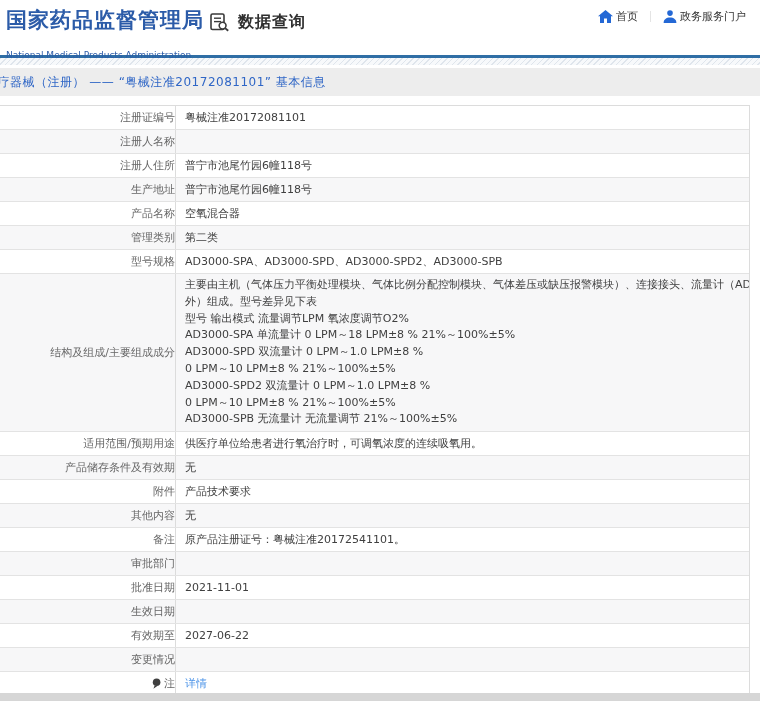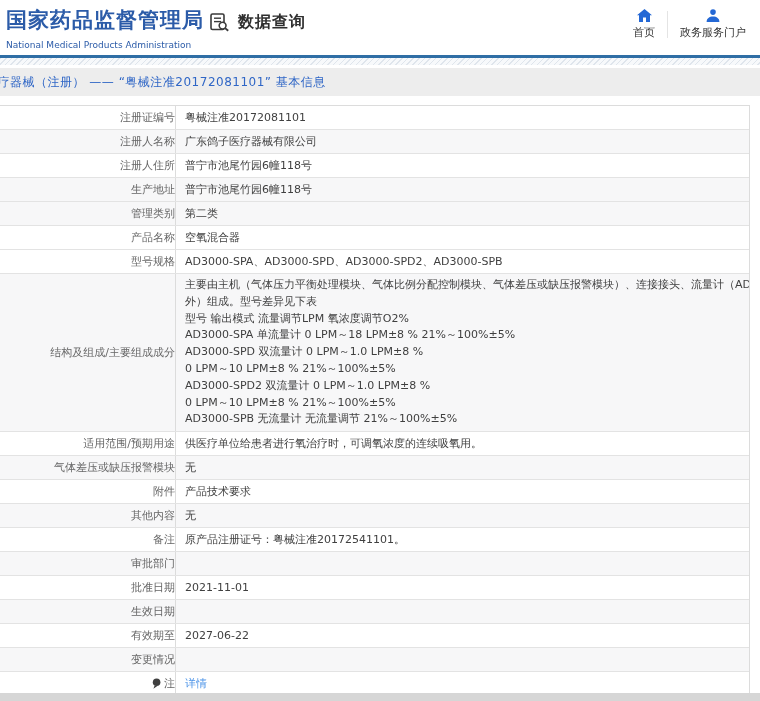--- a/index.html
+++ b/index.html
@@ -6,25 +6,25 @@
   html, body { width: 760px; height: 701px; overflow: hidden; }
   body {
     font-family: "DejaVu Sans", "Liberation Sans", sans-serif;
     background: #ffffff;
     position: relative;
   }
   
   .header { position: relative; height: 55px; background: #fff; }
   .logo { position: absolute; left: 6px; top: 8px; cursor: pointer; }
   .logo-title { font-size: 21px; font-weight: bold; color: #2b5ba8; letter-spacing: 1px; line-height: 1.15; white-space: nowrap; }
-  .logo-sub { font-size: 9px; color: #2b5ba8; margin-top: 8px; white-space: nowrap; }
+  .logo-sub { font-size: 9px; color: #2b5ba8; margin-top: 18px; white-space: nowrap; }
   .dq { position: absolute; left: 210px; top: 12px; display: flex; align-items: center; gap: 8px; cursor: pointer; }
   .dq-label { font-size: 16px; font-weight: 600; color: #2f2f2f; letter-spacing: 1px; }
   .nav { position: absolute; right: 2px; top: 7px; display: flex; align-items: stretch; }
-  .nav-item { display: flex; flex-direction: column; align-items: center; justify-content: flex-start; gap: 3px; padding: 2px 12px; cursor: pointer; }
+  .nav-item { display: flex; align-items: center; justify-content: flex-start; gap: 3px; padding: 2px 12px; cursor: pointer; }
   .nav-sep { width: 1px; background: #e4e4e4; margin: 4px 0; }
   .nav-label { font-size: 11px; color: #333; white-space: nowrap; }
   
   .top-line { height: 3px; background: #2f6ea5; }
   .hatch { height: 7px; background: repeating-linear-gradient(135deg, #dfe5ec 0, #dfe5ec 1px, #f7f9fb 1px, #f7f9fb 4px); }
   .gap-sm { height: 3px; background: #fff; }
   
   .breadcrumb { height: 28px; background: #ededed; display: flex; align-items: center; overflow: hidden; }
   .bc-text { font-size: 12px; color: #2f66c6; white-space: nowrap; margin-left: -15px; letter-spacing: 0.5px; }
   
@@ -104,45 +104,44 @@
     <div class="trow">
       <div class="tlabel">
         <span>注册证编号</span>
       </div>
       <div class="tvalue">粤械注准20172081101</div>
     </div>
     <div class="trow alt">
       <div class="tlabel">
         <span>注册人名称</span>
       </div>
-      <div class="tvalue">广东鸽子医疗器械有限公司</div>
     </div>
     <div class="trow">
       <div class="tlabel">
         <span>注册人住所</span>
       </div>
       <div class="tvalue">普宁市池尾竹园6幢118号</div>
     </div>
     <div class="trow alt">
       <div class="tlabel">
         <span>生产地址</span>
       </div>
       <div class="tvalue">普宁市池尾竹园6幢118号</div>
     </div>
+    <div class="trow">
+      <div class="tlabel">
+        <span>产品名称</span>
+      </div>
+      <div class="tvalue">空氧混合器</div>
+    </div>
     <div class="trow alt">
       <div class="tlabel">
         <span>管理类别</span>
       </div>
       <div class="tvalue">第二类</div>
-    </div>
-    <div class="trow">
-      <div class="tlabel">
-        <span>产品名称</span>
-      </div>
-      <div class="tvalue">空氧混合器</div>
     </div>
     <div class="trow">
       <div class="tlabel">
         <span>型号规格</span>
       </div>
       <div class="tvalue">AD3000-SPA、AD3000-SPD、AD3000-SPD2、AD3000-SPB</div>
     </div>
     <div class="trow alt multi">
       <div class="tlabel">
         <span>结构及组成/主要组成成分</span>
@@ -160,21 +159,21 @@
       </div>
     </div>
     <div class="trow">
       <div class="tlabel">
         <span>适用范围/预期用途</span>
       </div>
       <div class="tvalue">供医疗单位给患者进行氧治疗时，可调氧浓度的连续吸氧用。</div>
     </div>
     <div class="trow alt">
       <div class="tlabel">
-        <span>气体差压或缺压报警模块</span>
+        <span>产品储存条件及有效期</span>
       </div>
       <div class="tvalue">无</div>
     </div>
     <div class="trow">
       <div class="tlabel">
         <span>附件</span>
       </div>
       <div class="tvalue">产品技术要求</div>
     </div>
     <div class="trow alt">

